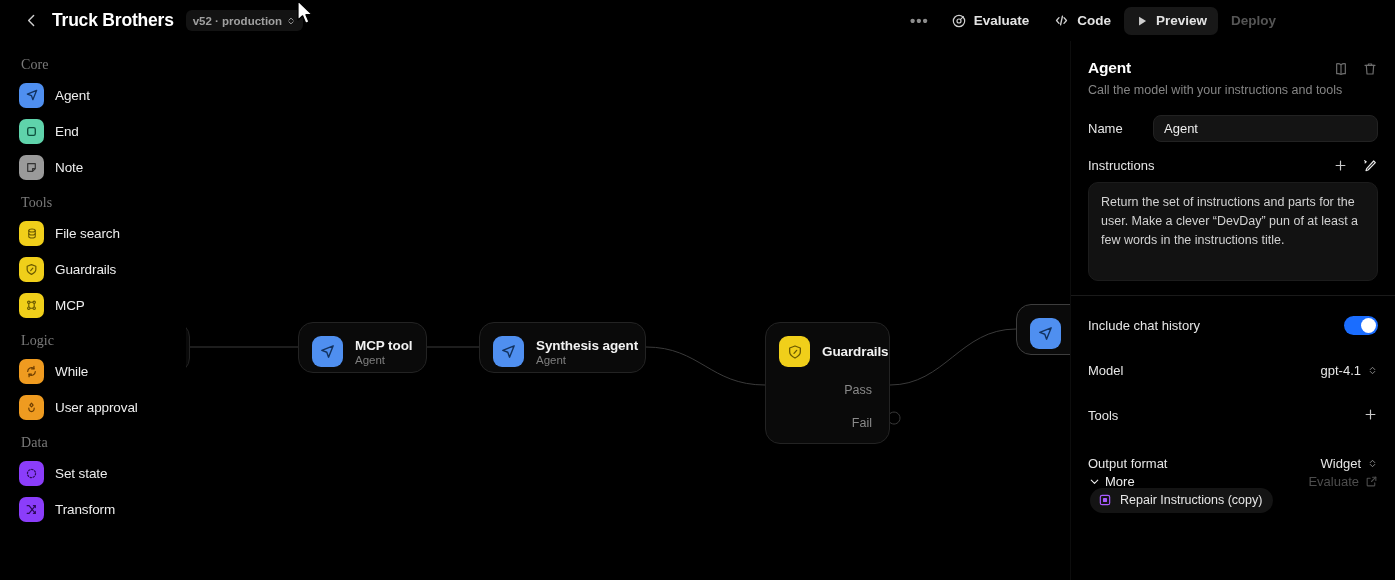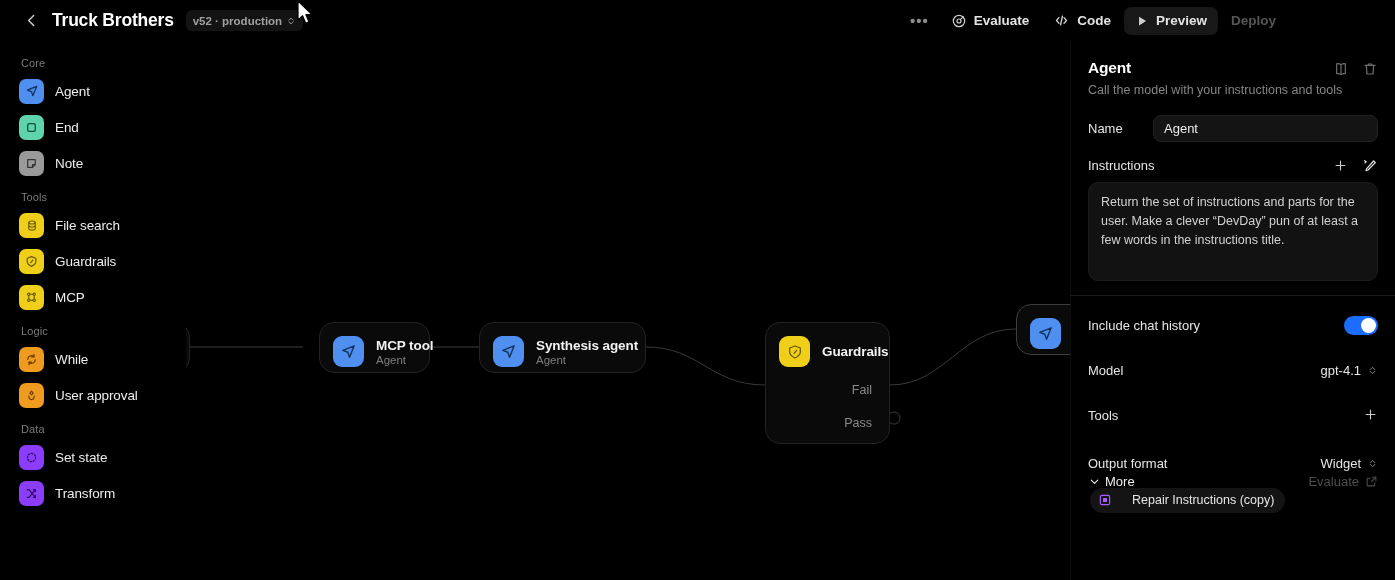--- a/index.html
+++ b/index.html
@@ -44,22 +44,22 @@
   .tb-btn.active{ background:#181818; }
   .tb-btn.disabled{ color:#555; cursor:default;text-align:center; }
   .tb-ico{ display:flex; align-items:center; color:#cfcfcf; }
 
   
   #sidebar{
     position:absolute; left:0; top:41px; width:186px; height:539px;
     background:#000; padding-top:16px; z-index:30;
   }
   .sb-group-label{
-    font-size:11px; color:#7a7a7a; font-weight:500;
-    padding-left:21px; margin-bottom:7px; letter-spacing:.1px;
+    font-size:14px; color:#7a7a7a; font-weight:500;
+    padding-left:21px; margin-bottom:7px; letter-spacing:.1px;font-family:Liberation Serif, serif;
   }
   .sb-group + .sb-group{ margin-top:13px; }
   .sb-item{
     display:flex; align-items:center; gap:11px; height:30px;
     padding-left:19px; margin:0 8px 6px 0; border-radius:7px;
     cursor:grab;
   }
   .sb-ico{
     width:25px; height:25px; border-radius:7px; flex:0 0 25px;
     display:flex; align-items:center; justify-content:center;
@@ -127,21 +127,21 @@
   .toggle{
     width:34px; height:19px; border-radius:10px; background:#1a6dff;
     position:relative; cursor:pointer; margin-left:auto;
   }
   .toggle .knob{
     position:absolute; right:2px; top:2px; width:15px; height:15px;
     border-radius:50%; background:#fff;
   }
   .plus-btn{ color:#c9c9c9; font-size:17px; line-height:1; cursor:pointer; margin-left:auto; }
   #widget-chip{
-    display:inline-flex; align-items:center; gap:20px; height:25px;
+    display:inline-flex; align-items:center; gap:8px; height:25px;
     padding:0 11px 0 8px; border-radius:13px; background:#141414;
     margin-top:9px; margin-left:2px; font-size:12.5px; color:#e6e6e6;
     cursor:pointer;
   }
   #more-row{
     position:absolute; left:17px; right:17px; top:433px;
     display:flex; align-items:center;
   }
   #more-btn{ display:flex; align-items:center; gap:4px; font-size:13px; color:#ededed; cursor:pointer; }
   #eval-link{ margin-left:auto; display:flex; align-items:center; gap:6px; font-size:13px; color:#4d4d4d; cursor:pointer;}
@@ -167,21 +167,21 @@
   </svg>
 
   <div class="node" style="left:85px; top:281px; width:105px; height:51px;">
     <div class="node-head" style="padding-left:22px;">
       <div>
         <div class="node-title">sform</div>
       </div>
     </div>
   </div>
 
-  <div class="node" style="left:319px; top:281px; width:111px; height:51px;">
+  <div class="node" style="left:298px; top:281px; width:129px; height:51px;">
     <div class="node-head">
       <div class="node-ico" style="background:#4f8ff0;">
         <svg width="17" height="17" viewBox="0 0 24 24" fill="none" stroke="#12325f" stroke-width="2" stroke-linecap="round" stroke-linejoin="round">
             <path d="M20 4 L4 10.5 L11 13 L13.5 20 Z"></path>
           </svg>
       </div>
       <div>
         <div class="node-title">MCP tool</div>
         <div class="node-sub">Agent</div>
       </div>
@@ -205,22 +205,22 @@
   <div class="node" style="left:765px; top:281px; width:125px; height:122px;">
     <div class="node-head" style="padding-bottom:6px;">
       <div class="node-ico" style="background:#f0cf1a;">
         <svg width="16" height="16" viewBox="0 0 24 24" fill="none" stroke="#6b5a00" stroke-width="2" stroke-linecap="round" stroke-linejoin="round">
             <path d="M12 3 L20 6 V12 C20 17 12 21 12 21 C12 21 4 17 4 12 V6 Z"></path>
             <path d="M14.5 9.5 L10.5 14"></path>
           </svg>
       </div>
       <div class="node-title">Guardrails</div>
     </div>
+    <div class="node-port">Pass</div>
     <div class="node-port">Fail</div>
-    <div class="node-port">Pass</div>
   </div>
 
   <div class="node" style="left:1016px; top:263px; width:140px; height:51px; border-color:#3d3d3d;">
     <div class="node-head">
       <div class="node-ico" style="background:#4f8ff0;">
         <svg width="17" height="17" viewBox="0 0 24 24" fill="none" stroke="#12325f" stroke-width="2" stroke-linecap="round" stroke-linejoin="round">
             <path d="M20 4 L4 10.5 L11 13 L13.5 20 Z"></path>
           </svg>
       </div>
       <div>

